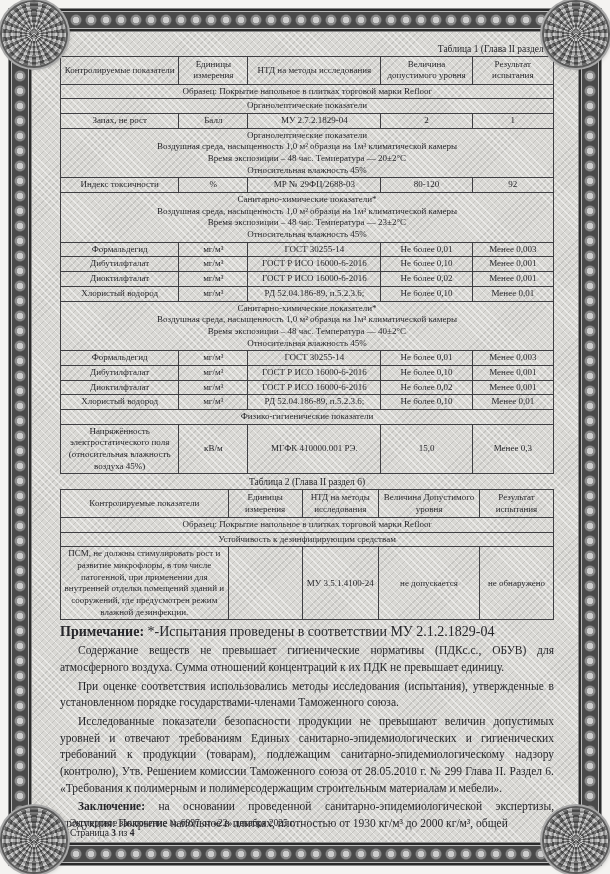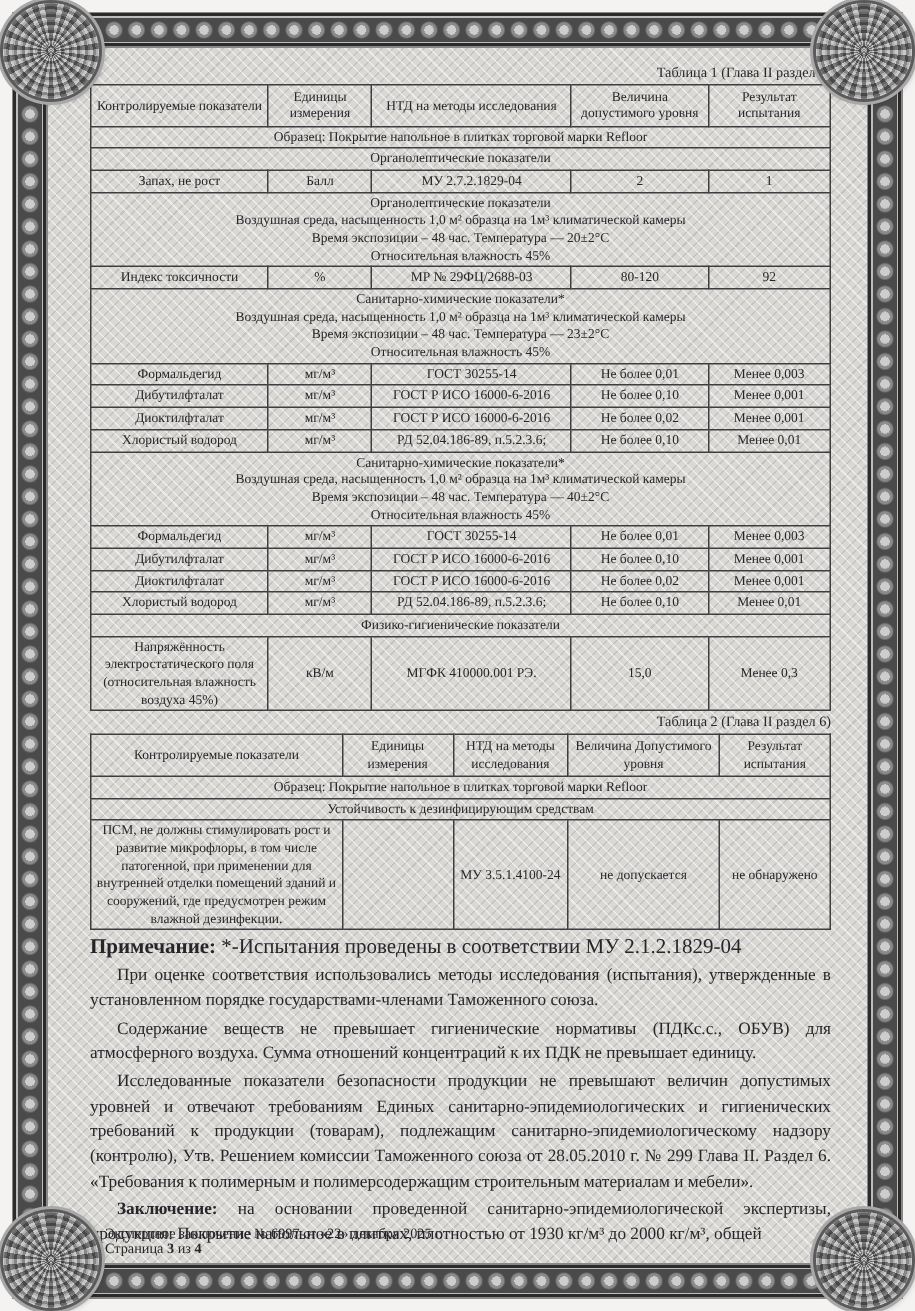--- a/index.html
+++ b/index.html
@@ -52,21 +52,21 @@
       repeating-linear-gradient(135deg, rgba(120,120,120,.22) 0 1px, rgba(120,120,120,0) 1px 5px);
     padding:13px 26px 24px 30px;
   }
   .caption { text-align:right; font-size:9.5px; margin:1px 0 2px 0; }
   table { border-collapse:collapse; width:100%; table-layout:fixed;border-radius:32px; }
   td { border:1px solid #3e3e42; text-align:center; vertical-align:middle;
        font-size:9px; line-height:1.3; padding:1px 2px; overflow:hidden; }
   tr.hdr td { line-height:1.25; padding:2px 1px; }
   .t1-c1 { width:24%; } .t1-c2 { width:14%; } .t1-c3 { width:27%; } .t1-c4 { width:18.5%; } .t1-c5 { width:16.5%; }
   .t2-c1 { width:34%; } .t2-c2 { width:15%; } .t2-c3 { width:15.5%; } .t2-c4 { width:20.5%; } .t2-c5 { width:15%; }
-  .mt { margin-top:3px; }
+  .mt { margin-top:3px;text-align:center; }
   .note { font-size:14px; margin-top:4px; }
   .note b { font-weight:bold; }
   .para { font-size:11.5px; line-height:1.45; text-align:justify; text-indent:18px; margin-top:2px; }
   .footer {
     position:absolute; left:40px; right:28px; bottom:6px;
     display:flex; justify-content:space-between; align-items:baseline;
     font-size:9.5px;
     flex-direction:column;
   }
   .footer b { font-weight:bold; }
@@ -245,22 +245,22 @@
       <td></td>
       <td>МУ 3.5.1.4100-24</td>
       <td>не допускается</td>
       <td>не обнаружено</td>
     </tr>
   </tbody>
     </table>
 
   <p class="note"><b>Примечание:</b> <span>*-Испытания проведены в соответствии  МУ 2.1.2.1829-04</span></p>
 
+  <p class="para">Содержание веществ не превышает гигиенические нормативы (ПДКс.с., ОБУВ) для атмосферного воздуха. Сумма отношений концентраций к их ПДК не превышает единицу.</p>
   <p class="para">При оценке соответствия использовались методы исследования (испытания), утвержденные в установленном порядке государствами-членами Таможенного союза.</p>
-  <p class="para">Содержание веществ не превышает гигиенические нормативы (ПДКс.с., ОБУВ) для атмосферного воздуха. Сумма отношений концентраций к их ПДК не превышает единицу.</p>
   <p class="para">Исследованные показатели безопасности продукции не превышают величин допустимых уровней и отвечают требованиям Единых санитарно-эпидемиологических и гигиенических требований к продукции (товарам), подлежащим санитарно-эпидемиологическому надзору (контролю), Утв. Решением комиссии Таможенного союза от 28.05.2010 г. № 299 Глава II. Раздел 6. «Требования к полимерным и полимерсодержащим строительным материалам и мебели».</p>
   <p class="para"><b>Заключение:</b> <span>на основании проведенной санитарно-эпидемиологической экспертизы, продукция: Покрытие напольное в плитках, плотностью от 1930 кг/м³ до 2000 кг/м³, общей</span></p>
 
   <div class="footer">
     <span>Экспертное заключение № 6997 от «22» декабря 2025 г.</span>
     <span><span>Страница</span> <b>3</b> <span>из</span> <b>4</b></span>
   </div>
 
 </div>
 

